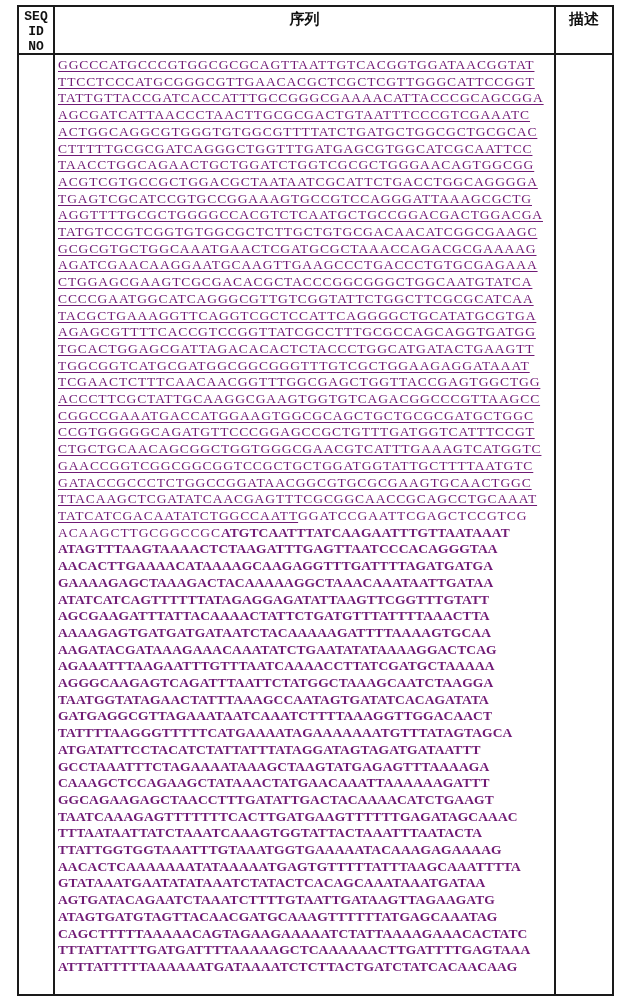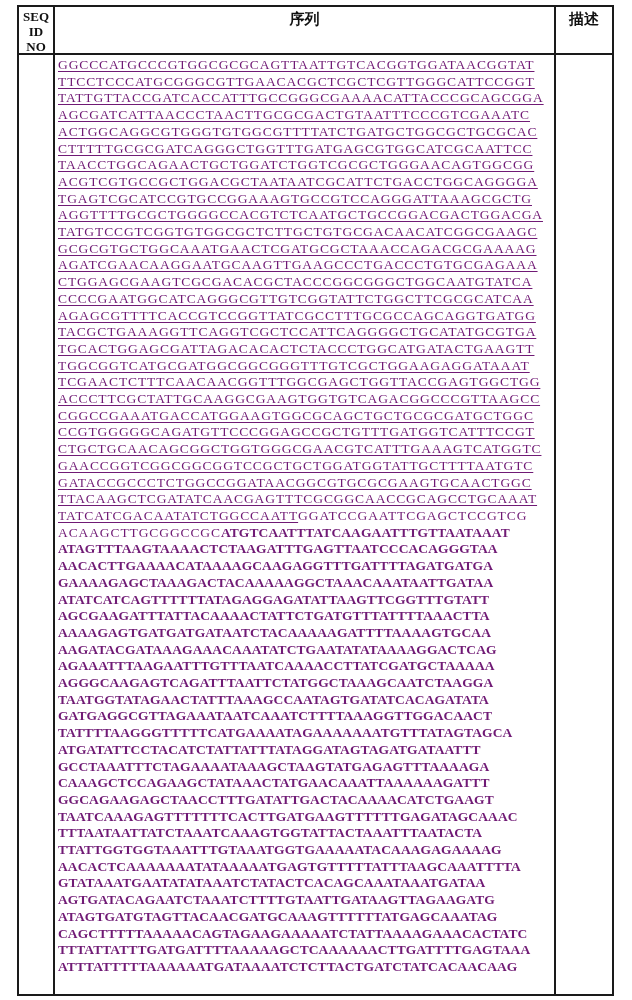--- a/index.html
+++ b/index.html
@@ -63,20 +63,21 @@
     border-radius: 12px;
   }
   .hcell {
     font-weight: bold;
     text-align: center;
   }
   .hcell-seqid {
     font-size: 13px;
     line-height: 15px;
     padding-top: 2px;
+    font-family: Liberation Mono, monospace;
   }
   .hcell-seq, .hcell-desc {
     font-size: 15px;
     line-height: 18px;
     padding-top: 3px;
   }
   .sequence-cell {
     padding: 2px 2px 0 3px;
     overflow: hidden;
   }
@@ -127,22 +128,22 @@
             <div class="seq-line"><span class="seg-u">CTTTTTGCGCGATCAGGGCTGGTTTGATGAGCGTGGCATCGCAATTCC</span></div>
             <div class="seq-line"><span class="seg-u">TAACCTGGCAGAACTGCTGGATCTGGTCGCGCTGGGAACAGTGGCGG</span></div>
             <div class="seq-line"><span class="seg-u">ACGTCGTGCCGCTGGACGCTAATAATCGCATTCTGACCTGGCAGGGGA</span></div>
             <div class="seq-line"><span class="seg-u">TGAGTCGCATCCGTGCCGGAAAGTGCCGTCCAGGGATTAAAGCGCTG</span></div>
             <div class="seq-line"><span class="seg-u">AGGTTTTGCGCTGGGGCCACGTCTCAATGCTGCCGGACGACTGGACGA</span></div>
             <div class="seq-line"><span class="seg-u">TATGTCCGTCGGTGTGGCGCTCTTGCTGTGCGACAACATCGGCGAAGC</span></div>
             <div class="seq-line"><span class="seg-u">GCGCGTGCTGGCAAATGAACTCGATGCGCTAAACCAGACGCGAAAAG</span></div>
             <div class="seq-line"><span class="seg-u">AGATCGAACAAGGAATGCAAGTTGAAGCCCTGACCCTGTGCGAGAAA</span></div>
             <div class="seq-line"><span class="seg-u">CTGGAGCGAAGTCGCGACACGCTACCCGGCGGGCTGGCAATGTATCA</span></div>
             <div class="seq-line"><span class="seg-u">CCCCGAATGGCATCAGGGCGTTGTCGGTATTCTGGCTTCGCGCATCAA</span></div>
+            <div class="seq-line"><span class="seg-u">TACGCTGAAAGGTTCAGGTCGCTCCATTCAGGGGCTGCATATGCGTGA</span></div>
             <div class="seq-line"><span class="seg-u">AGAGCGTTTTCACCGTCCGGTTATCGCCTTTGCGCCAGCAGGTGATGG</span></div>
-            <div class="seq-line"><span class="seg-u">TACGCTGAAAGGTTCAGGTCGCTCCATTCAGGGGCTGCATATGCGTGA</span></div>
             <div class="seq-line"><span class="seg-u">TGCACTGGAGCGATTAGACACACTCTACCCTGGCATGATACTGAAGTT</span></div>
             <div class="seq-line"><span class="seg-u">TGGCGGTCATGCGATGGCGGCGGGTTTGTCGCTGGAAGAGGATAAAT</span></div>
             <div class="seq-line"><span class="seg-u">TCGAACTCTTTCAACAACGGTTTGGCGAGCTGGTTACCGAGTGGCTGG</span></div>
             <div class="seq-line"><span class="seg-u">ACCCTTCGCTATTGCAAGGCGAAGTGGTGTCAGACGGCCCGTTAAGCC</span></div>
             <div class="seq-line"><span class="seg-u">CGGCCGAAATGACCATGGAAGTGGCGCAGCTGCTGCGCGATGCTGGC</span></div>
             <div class="seq-line"><span class="seg-u">CCGTGGGGGCAGATGTTCCCGGAGCCGCTGTTTGATGGTCATTTCCGT</span></div>
             <div class="seq-line"><span class="seg-u">CTGCTGCAACAGCGGCTGGTGGGCGAACGTCATTTGAAAGTCATGGTC</span></div>
             <div class="seq-line"><span class="seg-u">GAACCGGTCGGCGGCGGTCCGCTGCTGGATGGTATTGCTTTTAATGTC</span></div>
             <div class="seq-line"><span class="seg-u">GATACCGCCCTCTGGCCGGATAACGGCGTGCGCGAAGTGCAACTGGC</span></div>
             <div class="seq-line"><span class="seg-u">TTACAAGCTCGATATCAACGAGTTTCGCGGCAACCGCAGCCTGCAAAT</span></div>

